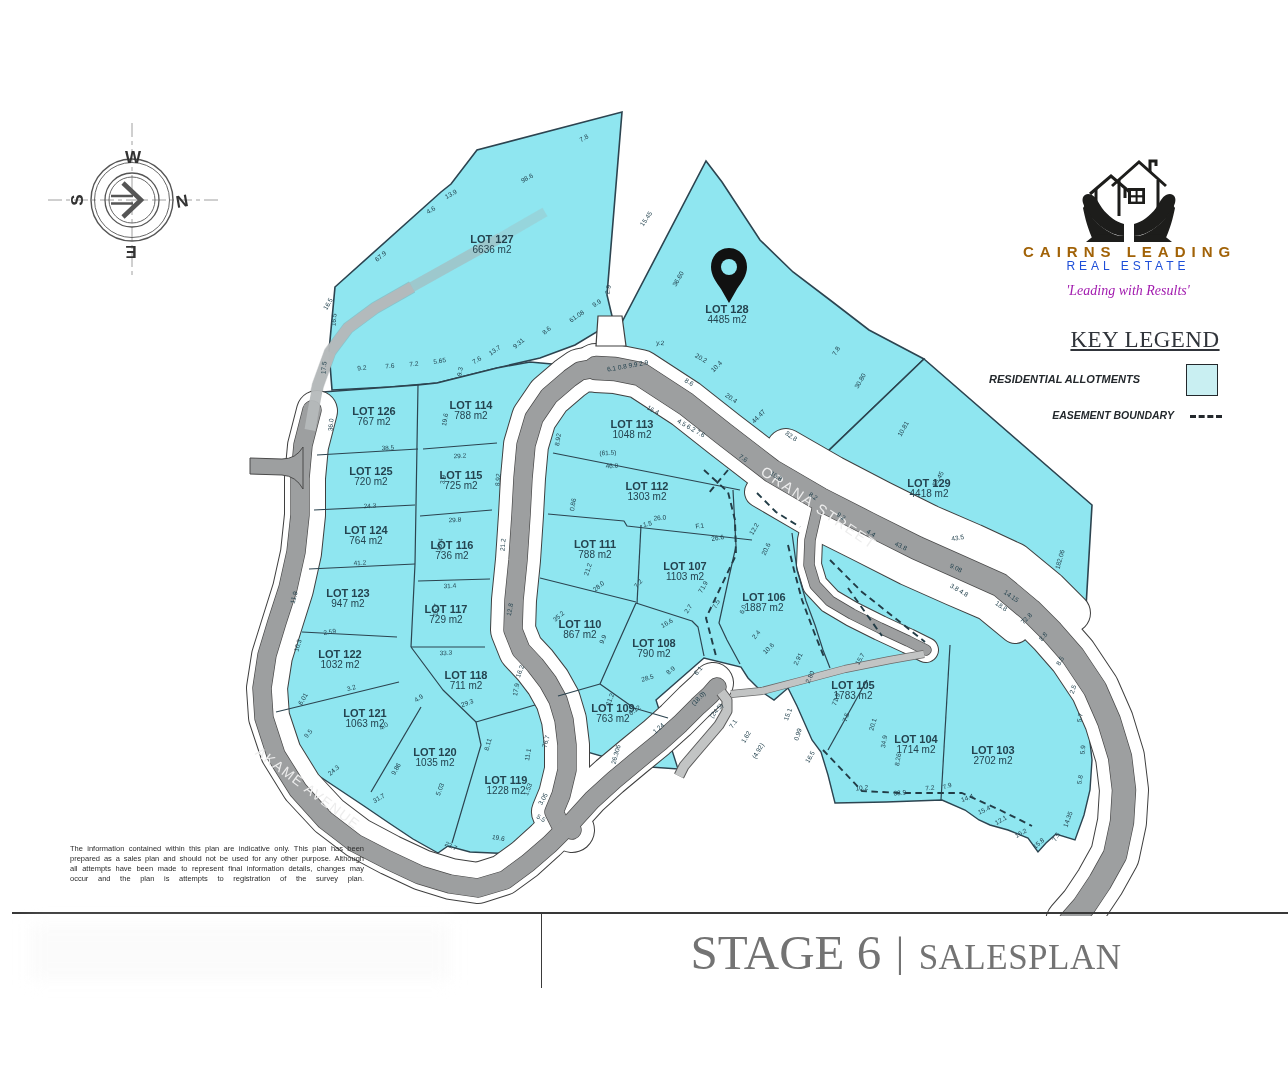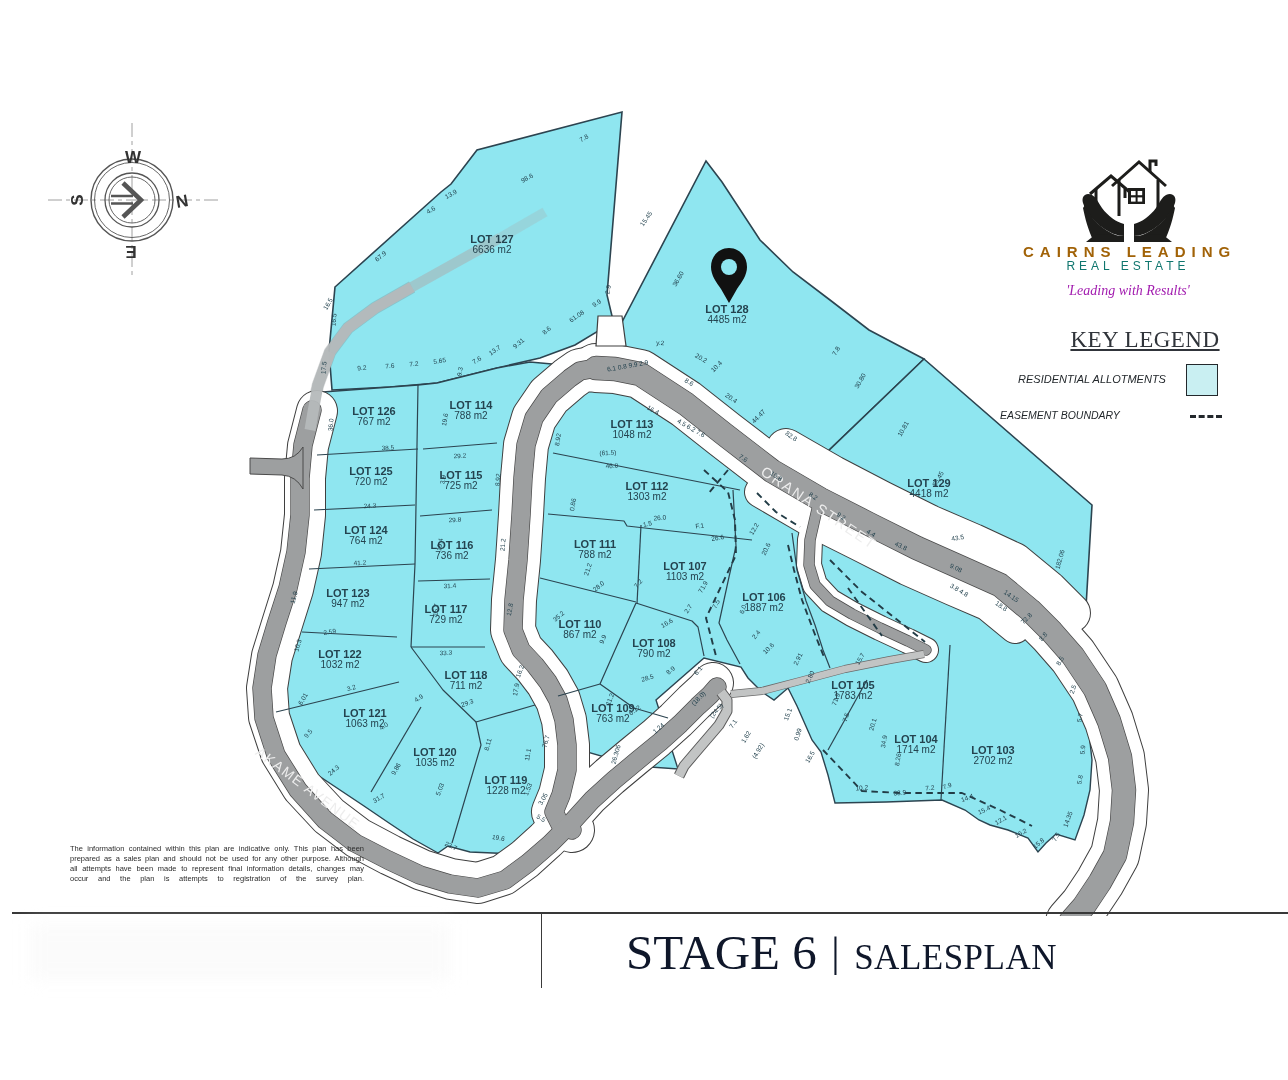--- a/index.html
+++ b/index.html
@@ -316,32 +316,32 @@
       <rect x="131.6" y="47.4" width="4.6" height="4.2"></rect>
 </g>
 <path d="M 86 45 C 80 42 75 46 77 53 C 80 62 88 72 97 78 C 104 83 112 86 118 86 L 118 74 C 110 72 102 66 96 58 C 92 52 90 47 86 45 Z" fill="#1d1d1b"></path>
 <path d="M 79 55 C 84 68 96 80 112 86 L 118 88 L 118 92 L 88 92 C 82 80 79 68 77 58 Z" fill="#1d1d1b"></path>
 <path d="M 80 92 L 118 92 L 118 86 L 90 84 Z" fill="#1d1d1b"></path>
 <path d="M 160 45 C 166 42 171 46 169 53 C 166 62 158 72 149 78 C 142 83 134 86 128 86 L 128 74 C 136 72 144 66 150 58 C 154 52 156 47 160 45 Z" fill="#1d1d1b"></path>
 <path d="M 167 55 C 162 68 150 80 134 86 L 128 88 L 128 92 L 158 92 C 164 80 167 68 169 58 Z" fill="#1d1d1b"></path>
 <path d="M 166 92 L 128 92 L 128 86 L 156 84 Z" fill="#1d1d1b"></path>
 </svg>
 <div class="abs" style="left:1023px;top:243px;width:210px;text-align:center;font-size:15px;font-weight:bold;letter-spacing:6px;color:#a16207;white-space:nowrap;">CAIRNS&nbsp;LEADING</div>
-<div class="abs" style="left:1023px;top:259px;width:210px;text-align:center;font-size:12px;letter-spacing:4px;color:#0f766e;white-space:nowrap;">REAL ESTATE</div>
+<div class="abs" style="left:1023px;top:259px;width:210px;text-align:center;font-size:12px;letter-spacing:4px;color:#1d4ed8;white-space:nowrap;">REAL ESTATE</div>
 <div class="abs" style="left:1023px;top:283px;width:210px;text-align:center;font-size:14px;font-style:italic;color:#a21caf;font-family:'Liberation Serif',serif;">'Leading with Results'</div>
 <div class="abs" style="left:1040px;top:327px;width:210px;text-align:center;font-size:23px;color:#30343a;font-family:'Liberation Serif',serif;letter-spacing:0.5px;white-space:nowrap;text-decoration:underline;">KEY LEGEND</div>
-<div class="abs" style="left:1000px;top:373px;width:184px;text-align:center;font-size:11px;font-style:italic;font-weight:normal;color:#23282c;white-space:nowrap;">RESIDENTIAL ALLOTMENTS</div>
+<div class="abs" style="left:956px;top:373px;width:184px;text-align:right;font-size:11px;font-style:italic;font-weight:bold;color:#23282c;white-space:nowrap;">RESIDENTIAL ALLOTMENTS</div>
 <div class="abs" style="left:1186px;top:364px;width:30px;height:30px;background:#c9eff2;border:1.5px solid #23282c;"></div>
-<div class="abs" style="left:1000px;top:409px;width:174px;text-align:left;font-size:10.5px;font-style:italic;font-weight:normal;color:#23282c;white-space:nowrap;">EASEMENT BOUNDARY</div>
+<div class="abs" style="left:1000px;top:409px;width:174px;text-align:right;font-size:10.5px;font-style:italic;font-weight:bold;color:#23282c;white-space:nowrap;">EASEMENT BOUNDARY</div>
 <div class="abs" style="left:1190px;top:415px;width:32px;border-top:3px dashed #23282c;"></div>
 <div class="abs" style="left:42px;top:844px;width:294px;font-size:7.5px;line-height:9.9px;color:#2b2b2b;margin-left:28px;">
 <div style="text-align:justify;text-align-last:justify;">The information contained within this plan are indicative only. This plan has been</div>
 <div style="text-align:justify;text-align-last:justify;">prepared as a sales plan and should not be used for any other purpose. Although</div>
 <div style="text-align:justify;text-align-last:justify;">all attempts have been made to represent final information details, changes may</div>
 <div style="text-align:justify;text-align-last:justify;">occur and the plan is attempts to registration of the survey plan.</div>
 </div>
 <div class="abs" style="left:12px;top:912px;width:1276px;border-top:2.4px solid #383838;"></div>
 <div class="abs" style="left:541px;top:913px;height:75px;border-left:1.5px solid #3a3a3a;"></div>
 <div class="abs" style="left:30px;top:924px;width:420px;height:56px;background:#fbfbfb;filter:blur(8px);"></div>
-<div class="abs" style="left:626px;top:924px;width:560px;text-align:left;font-family:'Liberation Serif',serif;color:#0f172a;">
+<div class="abs" style="left:626px;top:924px;width:560px;text-align:center;font-family:'Liberation Serif',serif;color:#737373;">
 <span style="font-size:49px;">STAGE 6</span>
 <span style="font-size:42px;font-weight:300;position:relative;top:-3px;">&nbsp;|&nbsp;</span>
 <span style="font-size:35px;letter-spacing:0.5px;">SALESPLAN</span>
 </div>
 </body></html>

